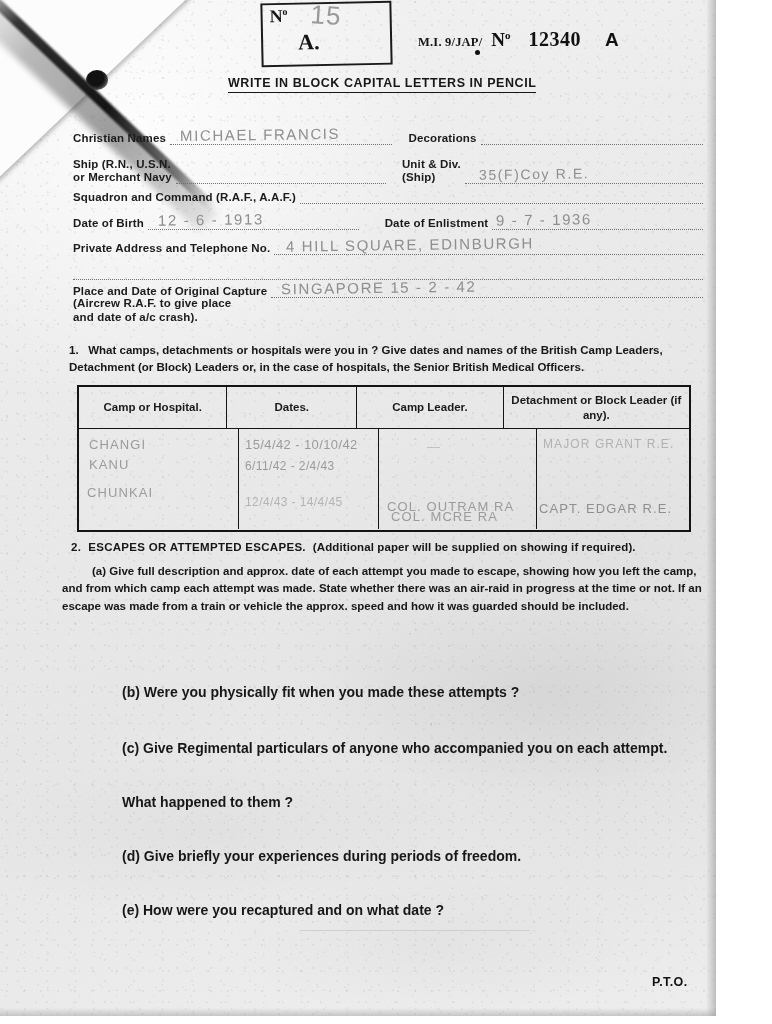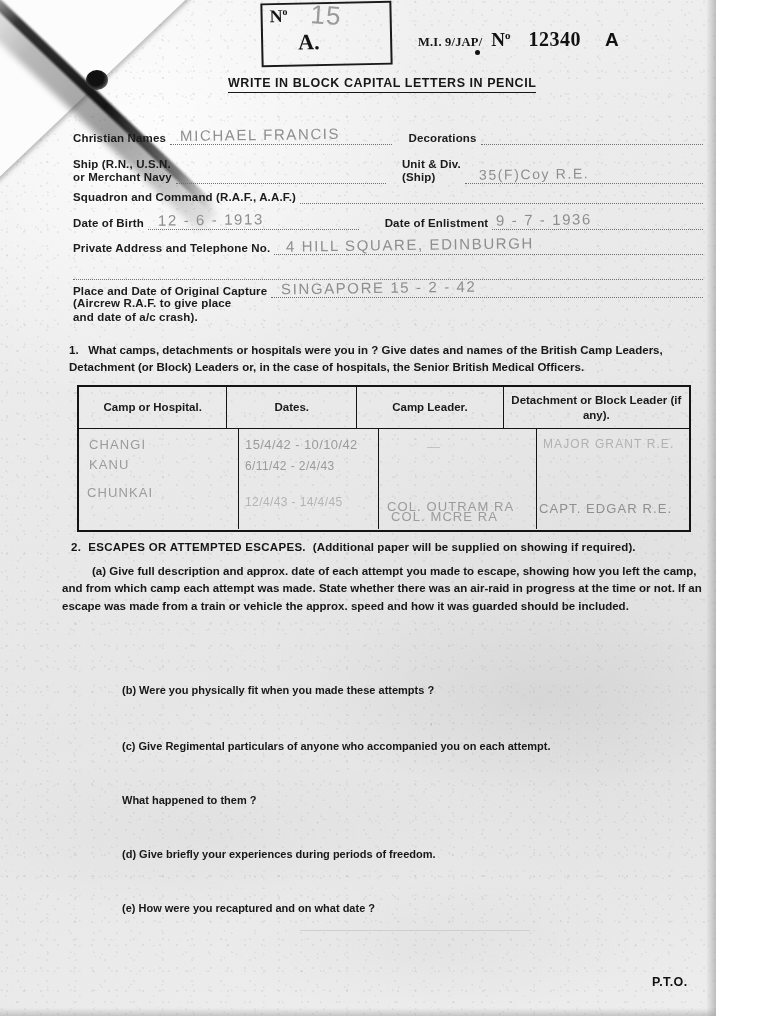--- a/index.html
+++ b/index.html
@@ -339,21 +339,21 @@
     font-family: "Liberation Sans", sans-serif;
     font-size: 11.5px;
     font-weight: 600;
     color: #171717;
     line-height: 1.5;
     text-indent: 30px;
   }
   .subq {
     position: absolute;
     font-family: "Liberation Sans", sans-serif;
-    font-size: 11px;
+    font-size: 14px;
     font-weight: 600;
     color: #171717;
     white-space: nowrap;
   }
 
   
   #pto {
     position: absolute;
     left: 652px;
     top: 975px;

